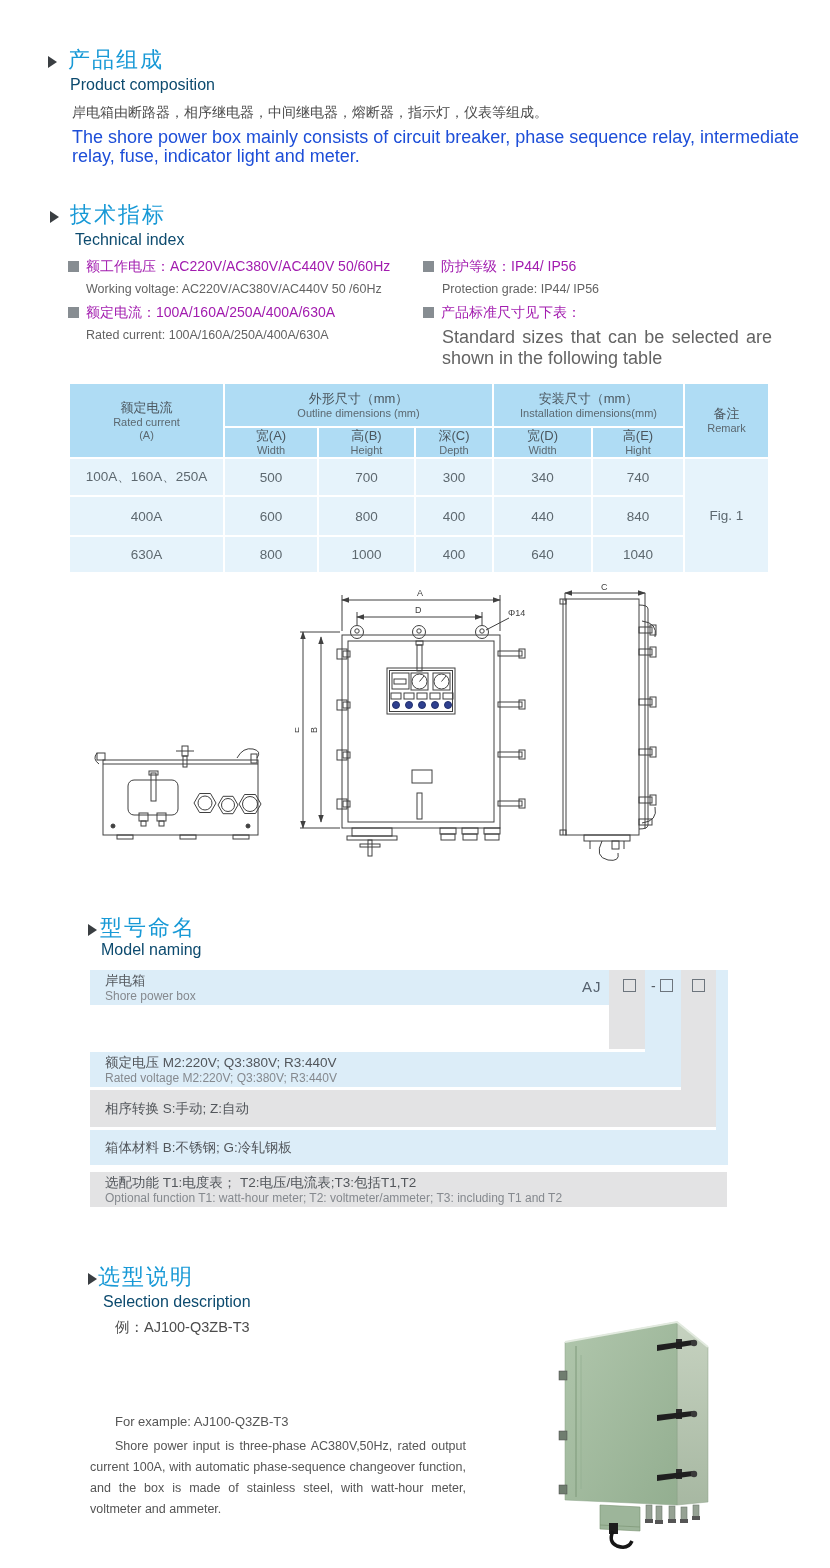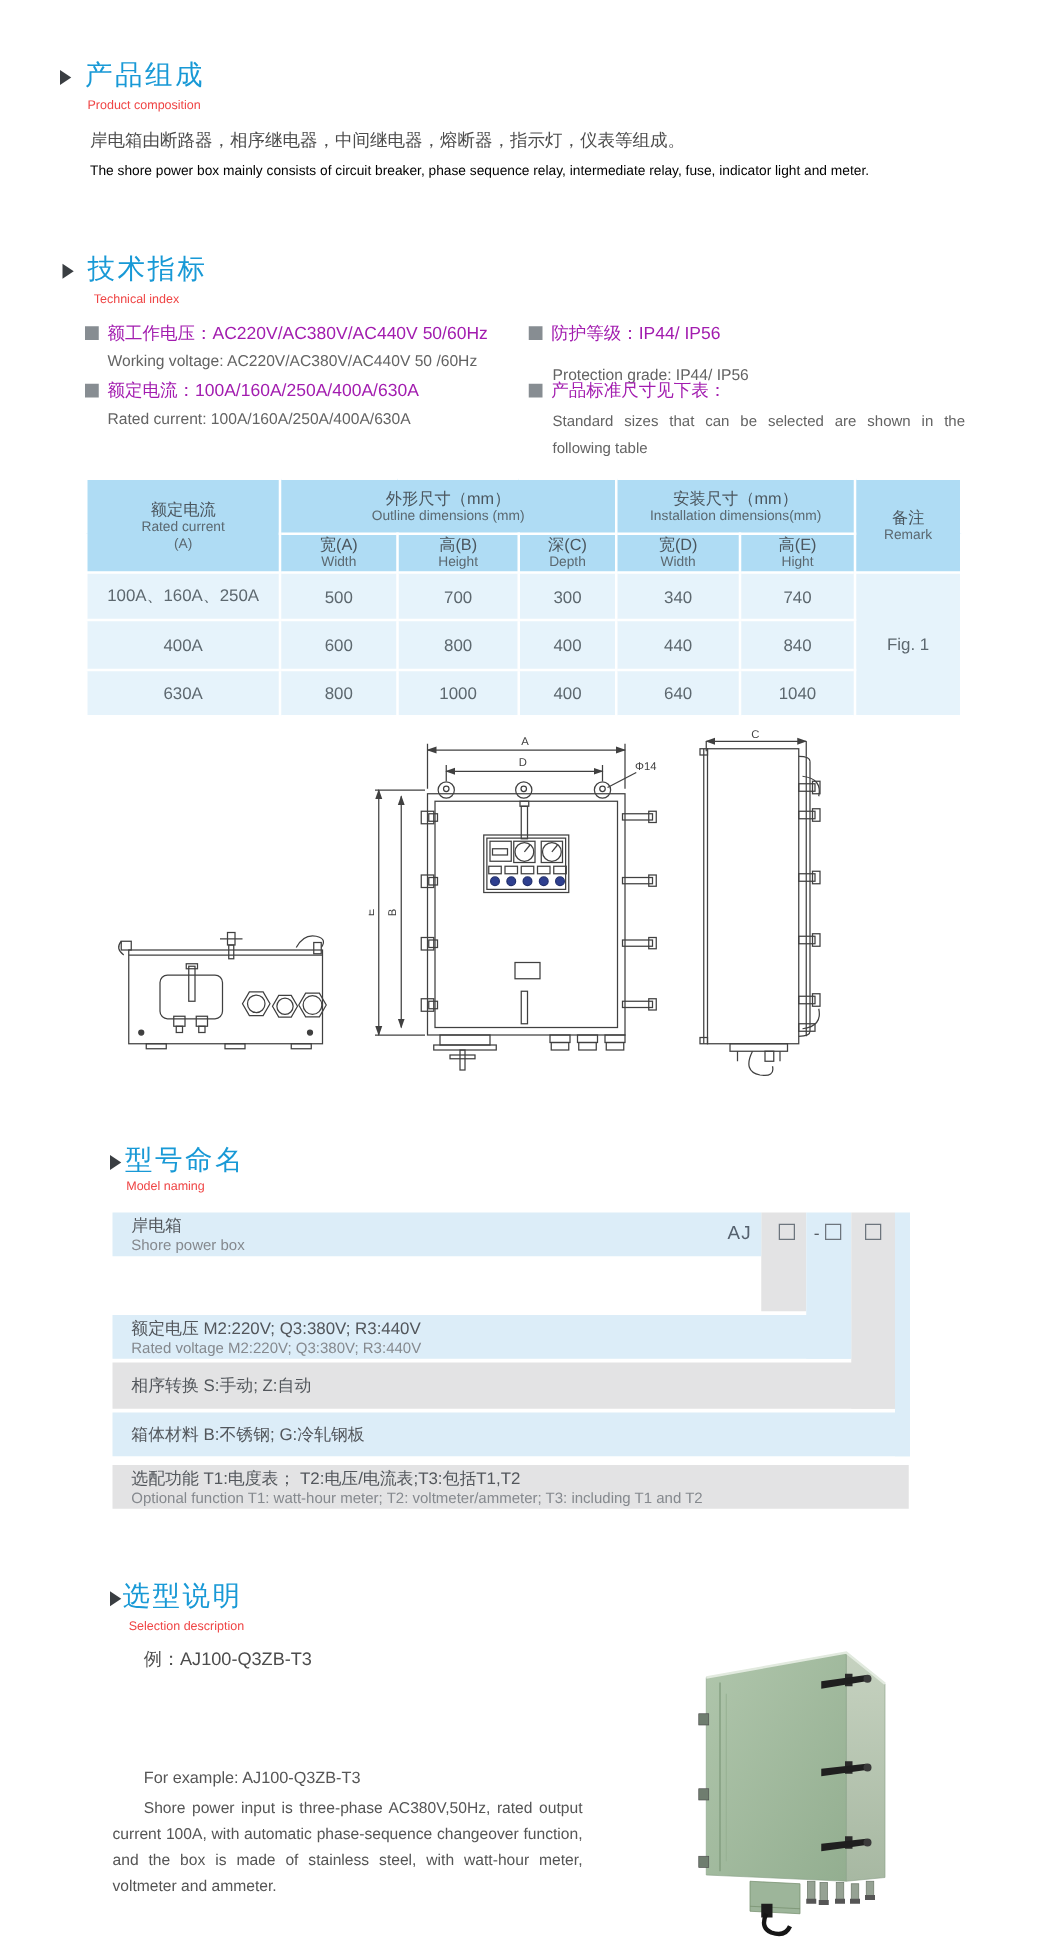--- a/index.html
+++ b/index.html
@@ -8,29 +8,29 @@
     position:relative; width:830px; height:1568px; background:#ffffff;
     font-family:"Liberation Sans","DejaVu Sans",sans-serif; overflow:hidden;
     color:#4c4c4c;
     text-decoration:underline;
   }
   .abs { position:absolute; }
   
   .tri { width:0; height:0; border-left:9px solid #3a3e42;
          border-top:6px solid transparent; border-bottom:6px solid transparent; }
   .h-zh { font-size:22px; line-height:26px; color:#1899d6; letter-spacing:2px; font-weight:500; }
-  .h-en { font-size:10px; line-height:16px; color:#ef4444; }
+  .h-en { font-size:16px; line-height:16px; color:#0c4a6e; }
   .body-zh { font-size:14px; line-height:20px; color:#4c4c4c; }
-  .body-en { font-size:11px; line-height:19px; color:#000000; }
+  .body-en { font-size:18px; line-height:19px; color:#1d4ed8; }
   
   .bullet { display:inline-block; width:11px; height:11px; background:#878d92;
             margin-right:7px; vertical-align:-1px; }
   .spec-zh { font-size:14px; color:#a21caf; white-space:nowrap; }
   .spec-en { font-size:12.5px; color:#636363; }
-  .spec-en-wrap { font-size:12px; color:#636363; line-height:21px; text-align:justify; }
+  .spec-en-wrap { font-size:18px; color:#636363; line-height:21px; text-align:justify; }
   
   table.size { border-collapse:collapse; table-layout:fixed; width:700px; }
   table.size td, table.size th { border:2px solid #ffffff; text-align:center; vertical-align:middle; font-weight:normal; }
   .th { background:#afdcf4; }
   .tb { background:#e6f3fb; }
   .cz { font-size:13px; color:#4b565e; line-height:16px; }
   .ce { font-size:11px; color:#5b6870; line-height:13px; }
   .cv { font-size:13.5px; color:#5d686f; }
   
   .mn-row { position:absolute; left:0; display:flex; flex-direction:column; justify-content:center; padding-left:15px; }
@@ -63,21 +63,21 @@
   <div class="abs tri" style="left:50px; top:211px;"></div>
   <div class="abs h-zh" style="left:70px; top:202px;">技术指标</div>
   <div class="abs h-en" style="left:75px; top:232px;">Technical index</div>
 
   <div class="abs spec-zh" style="left:68px; top:258px;"><span class="bullet"></span><span>额工作电压：AC220V/AC380V/AC440V  50/60Hz</span></div>
   <div class="abs spec-en" style="left:86px; top:282px;">Working voltage: AC220V/AC380V/AC440V 50 /60Hz</div>
   <div class="abs spec-zh" style="left:68px; top:304px;"><span class="bullet"></span><span>额定电流：100A/160A/250A/400A/630A</span></div>
   <div class="abs spec-en" style="left:86px; top:328px;">Rated current: 100A/160A/250A/400A/630A</div>
 
   <div class="abs spec-zh" style="left:423px; top:258px;"><span class="bullet"></span><span>防护等级：IP44/ IP56</span></div>
-  <div class="abs spec-en" style="left:442px; top:282px;margin-top:11px;">Protection grade: IP44/ IP56</div>
+  <div class="abs spec-en" style="left:442px; top:282px;">Protection grade: IP44/ IP56</div>
   <div class="abs spec-zh" style="left:423px; top:304px;"><span class="bullet"></span><span>产品标准尺寸见下表：</span></div>
   <div class="abs spec-en-wrap" style="left:442px; top:327px; width:330px;">Standard  sizes  that  can  be  selected  are  shown  in  the following table</div>
 
   <table class="size abs" style="left:68px; top:382px;">
     <colgroup>
       <col style="width:155px">
         <col style="width:94px">
         <col style="width:97px">
       <col style="width:78px">
         <col style="width:99px">

